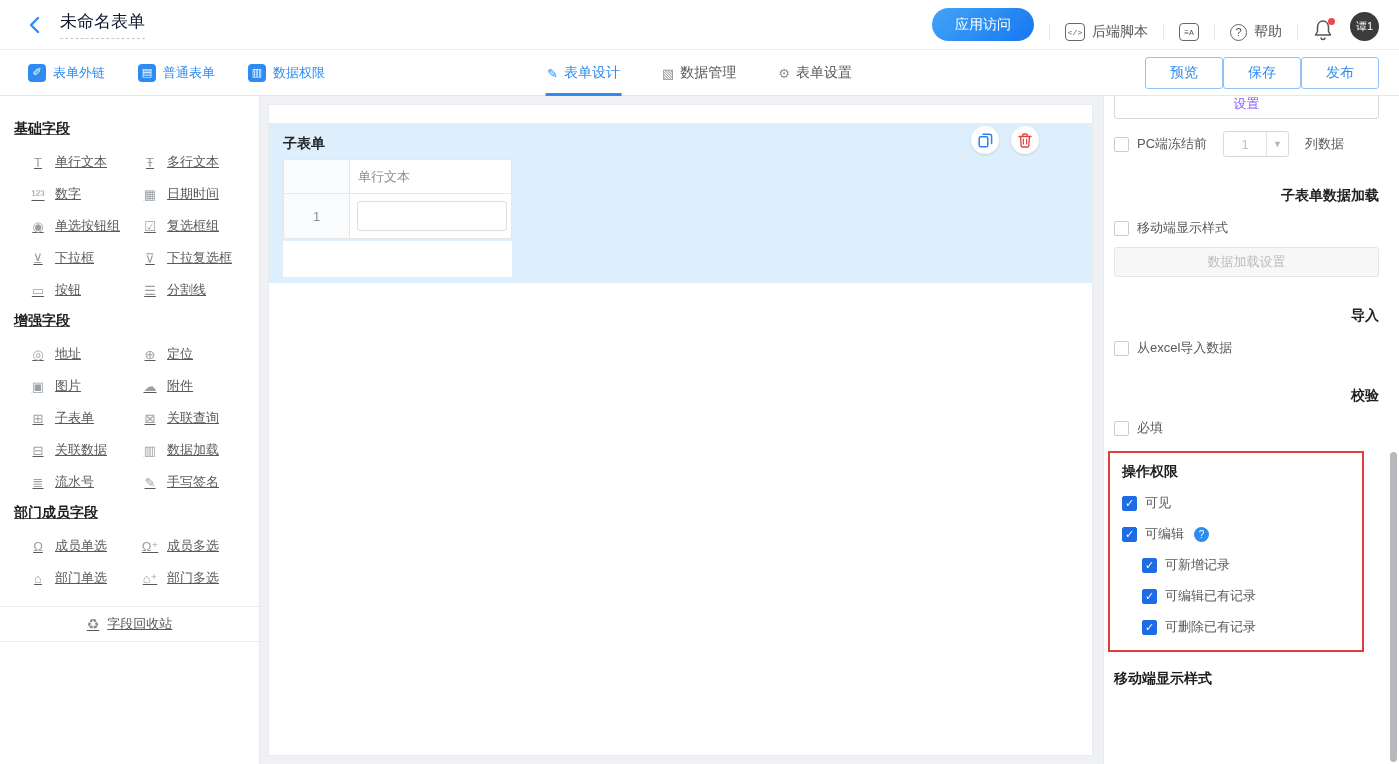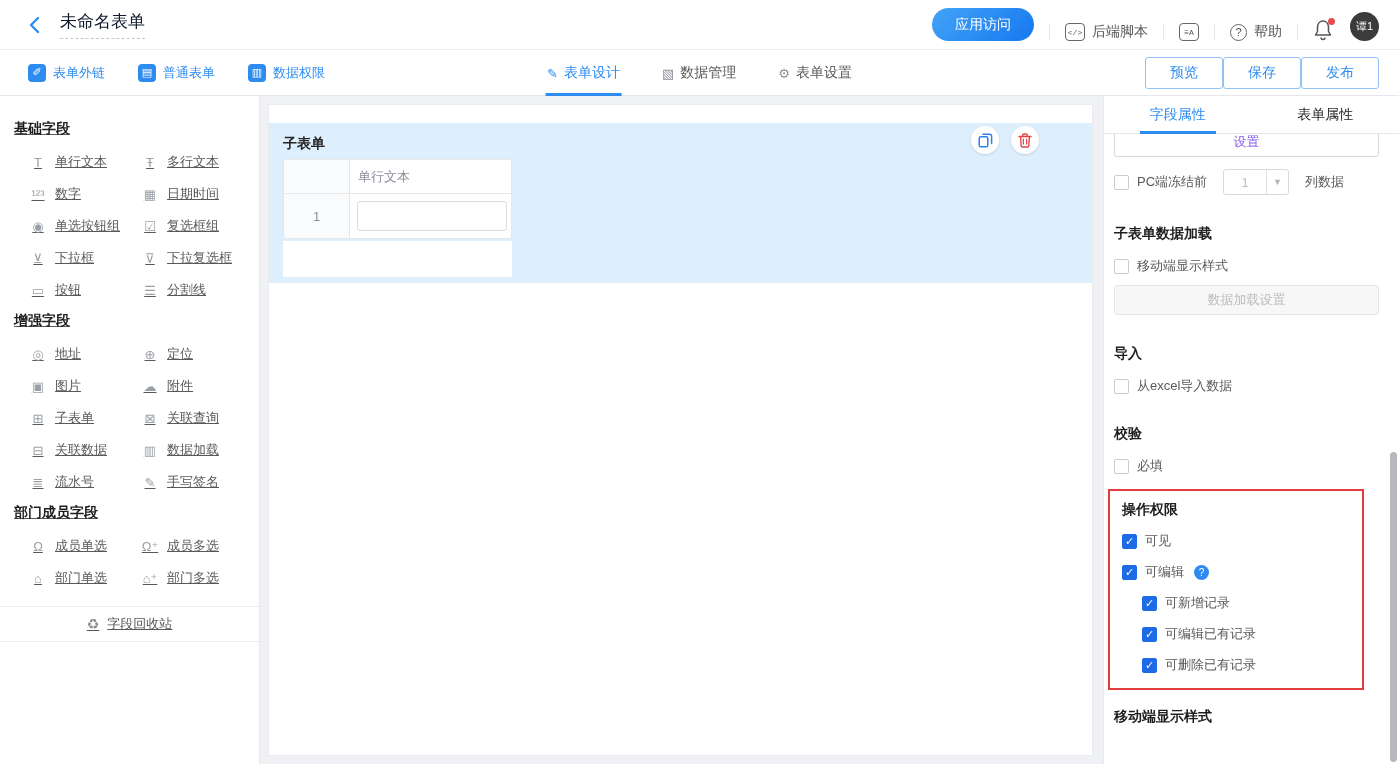--- a/index.html
+++ b/index.html
@@ -80,21 +80,21 @@
   .mini-select { width:66px; height:26px; border:1px solid #d9d9d9; border-radius:3px; background:#fff; display:inline-flex; align-items:center; margin:0 8px; cursor:pointer; }
   .mini-select .val { flex:1; text-align:center; color:#bfbfbf; }
   .mini-select .caret-box { width:22px; height:100%; border-left:1px solid #e2e2e2; display:flex; align-items:center; justify-content:center; color:#b0b3b8; font-size:9px; }
   .grey-btn { margin-top:10px; width:100%; height:30px; border:1px solid #e5e5e5; border-radius:3px; background:#f7f7f7; color:#bcbcbc; font-size:13px; cursor:not-allowed; }
   .perm-box { margin:14px 0 0 -6px; width:256px; border:2px solid #e23c3c; padding:10px 10px 14px 12px; }
   .perm-box .cb-row { margin-top:13px; }
   .perm-box .cb-row.indent { margin-left:20px; }
   .help-dot { display:none; width:15px; height:15px; border-radius:50%; background:#2e8cf0; color:#fff; font-size:10px; align-items:center; justify-content:center; margin-left:2px; cursor:pointer; }
   .help-dot.show { display:inline-flex; }
   .scrollthumb { position:absolute; right:2px; top:356px; width:7px; height:310px; background:#b5b8bd; border-radius:4px; }
-  .mt36 { margin-top:36px; } .mt30 { margin-top:30px; } .mt14 { margin-top:14px; }
+  .mt36 { margin-top:36px; } .mt30 { margin-top:30px;text-align:right; } .mt14 { margin-top:14px; }
   .mt12 { margin-top:12px; } .mt18 { margin-top:18px; }
 </style>
 </head>
 <body>
 
 <div class="topbar">
   <div class="back-btn">
     <svg width="14" height="18" viewBox="0 0 14 18">
       <polyline points="11,2 4,9 11,16" fill="none" stroke="#2e8cf0" stroke-width="2.4" stroke-linecap="round" stroke-linejoin="round"></polyline>
     </svg>
@@ -343,26 +343,20 @@
               <div class="st-input"></div>
             </div>
           </div>
         </div>
         <div class="empty-strip"></div>
       </div>
     </div>
   </div>
 
   <div class="rightpanel">
-    <div class="ptabs">
-
-        <span class="ptab active">字段属性</span>
-
-        <span class="ptab">表单属性</span>
-      </div>
     <div class="pcontent">
       <button class="ghost-btn">设置</button>
 
       <div class="cb-row mt12">
         <span class="cb"></span>
         <span>PC端冻结前</span>
         <span class="mini-select">
           <span class="val">1</span>
           <span class="caret-box">▼</span>
         </span>

